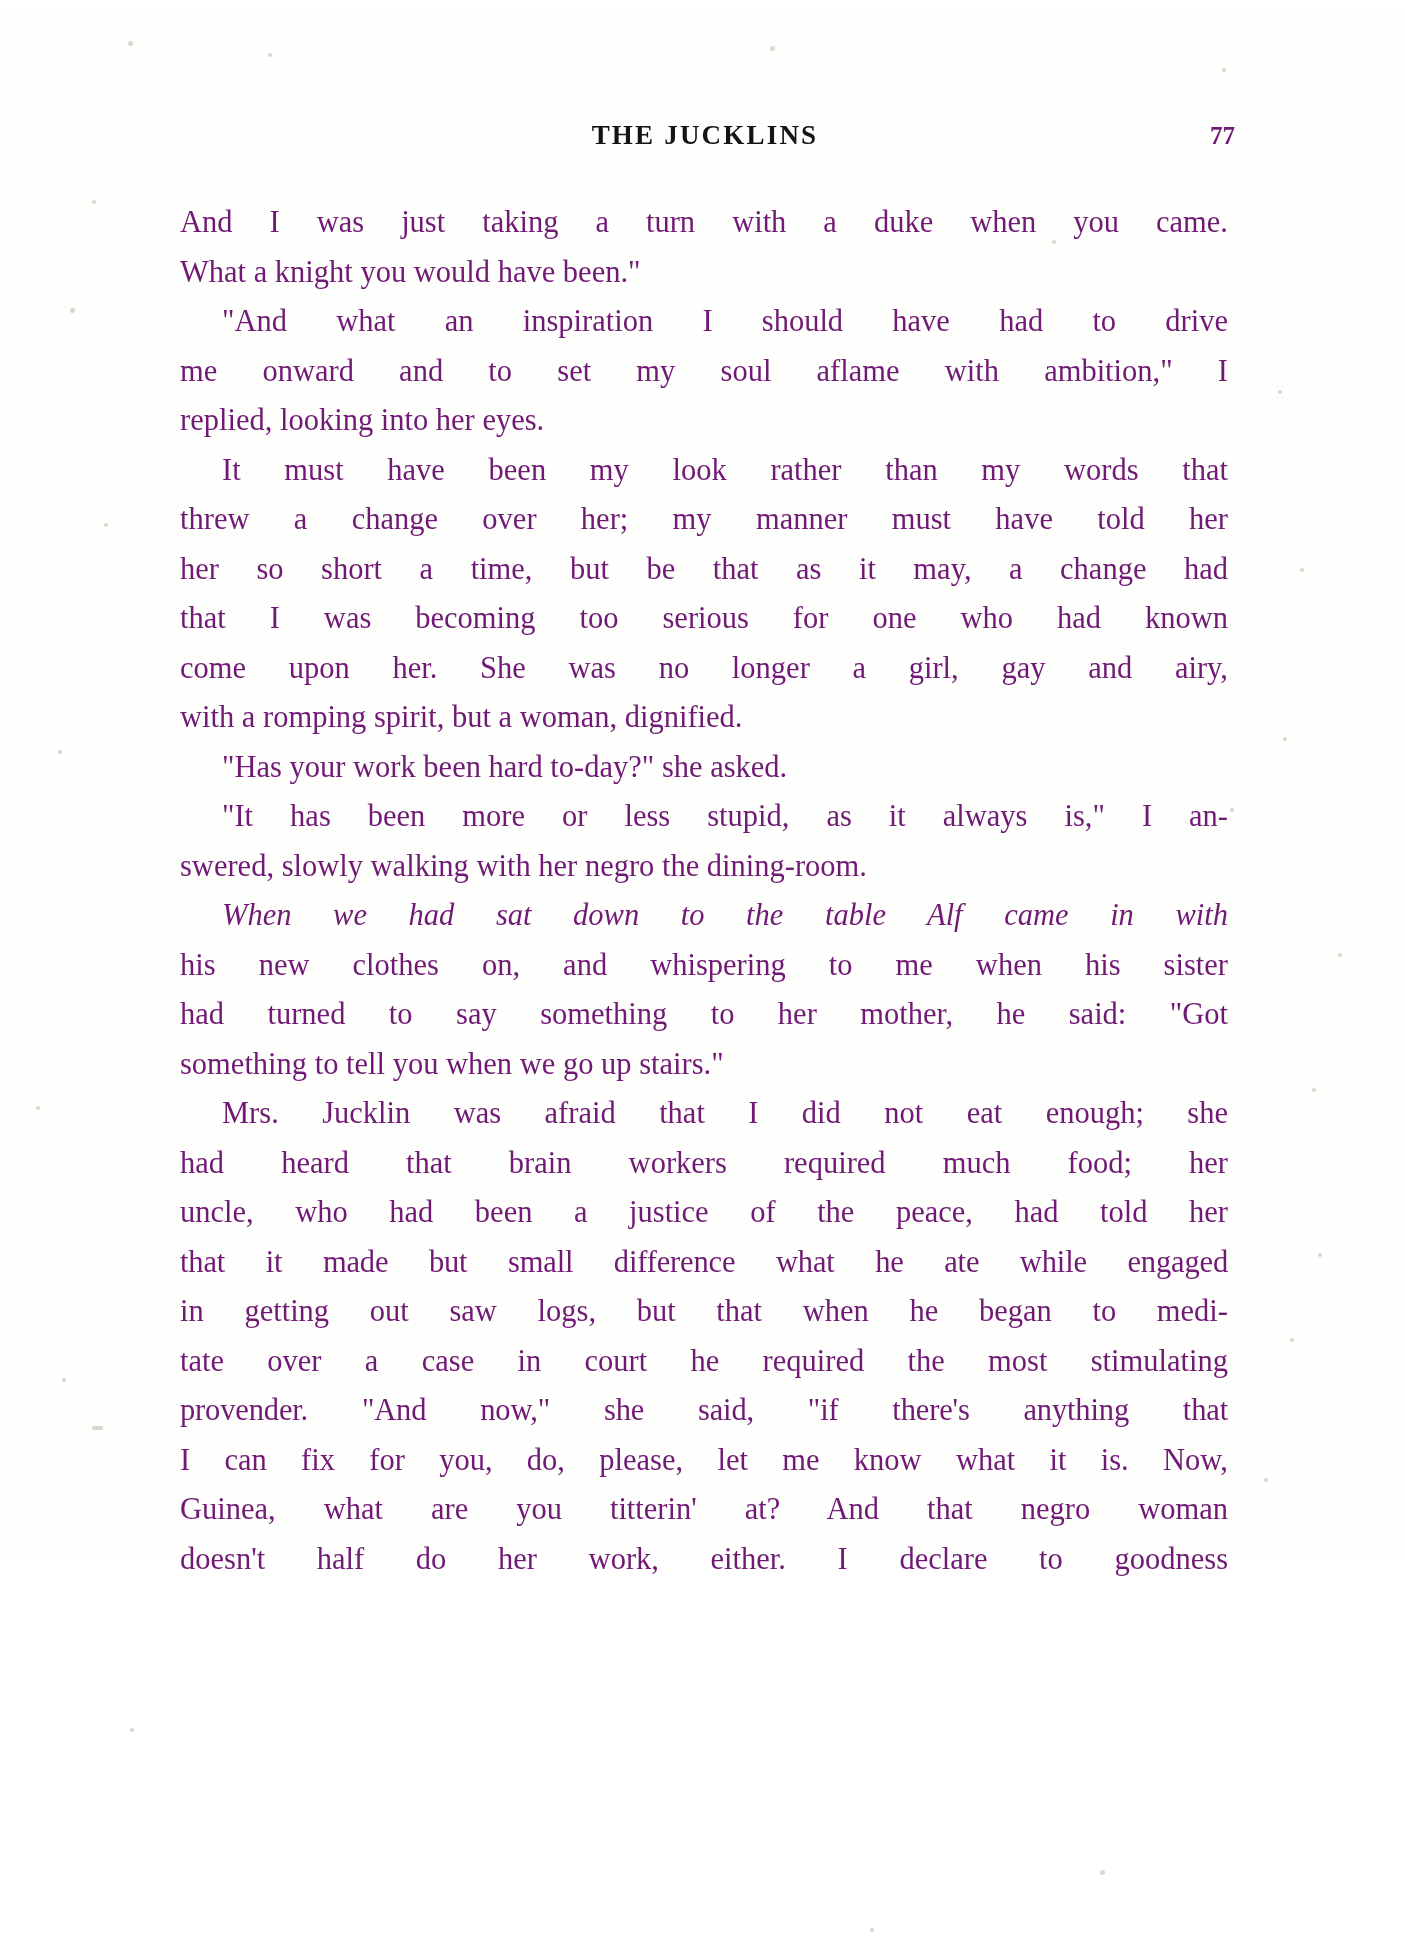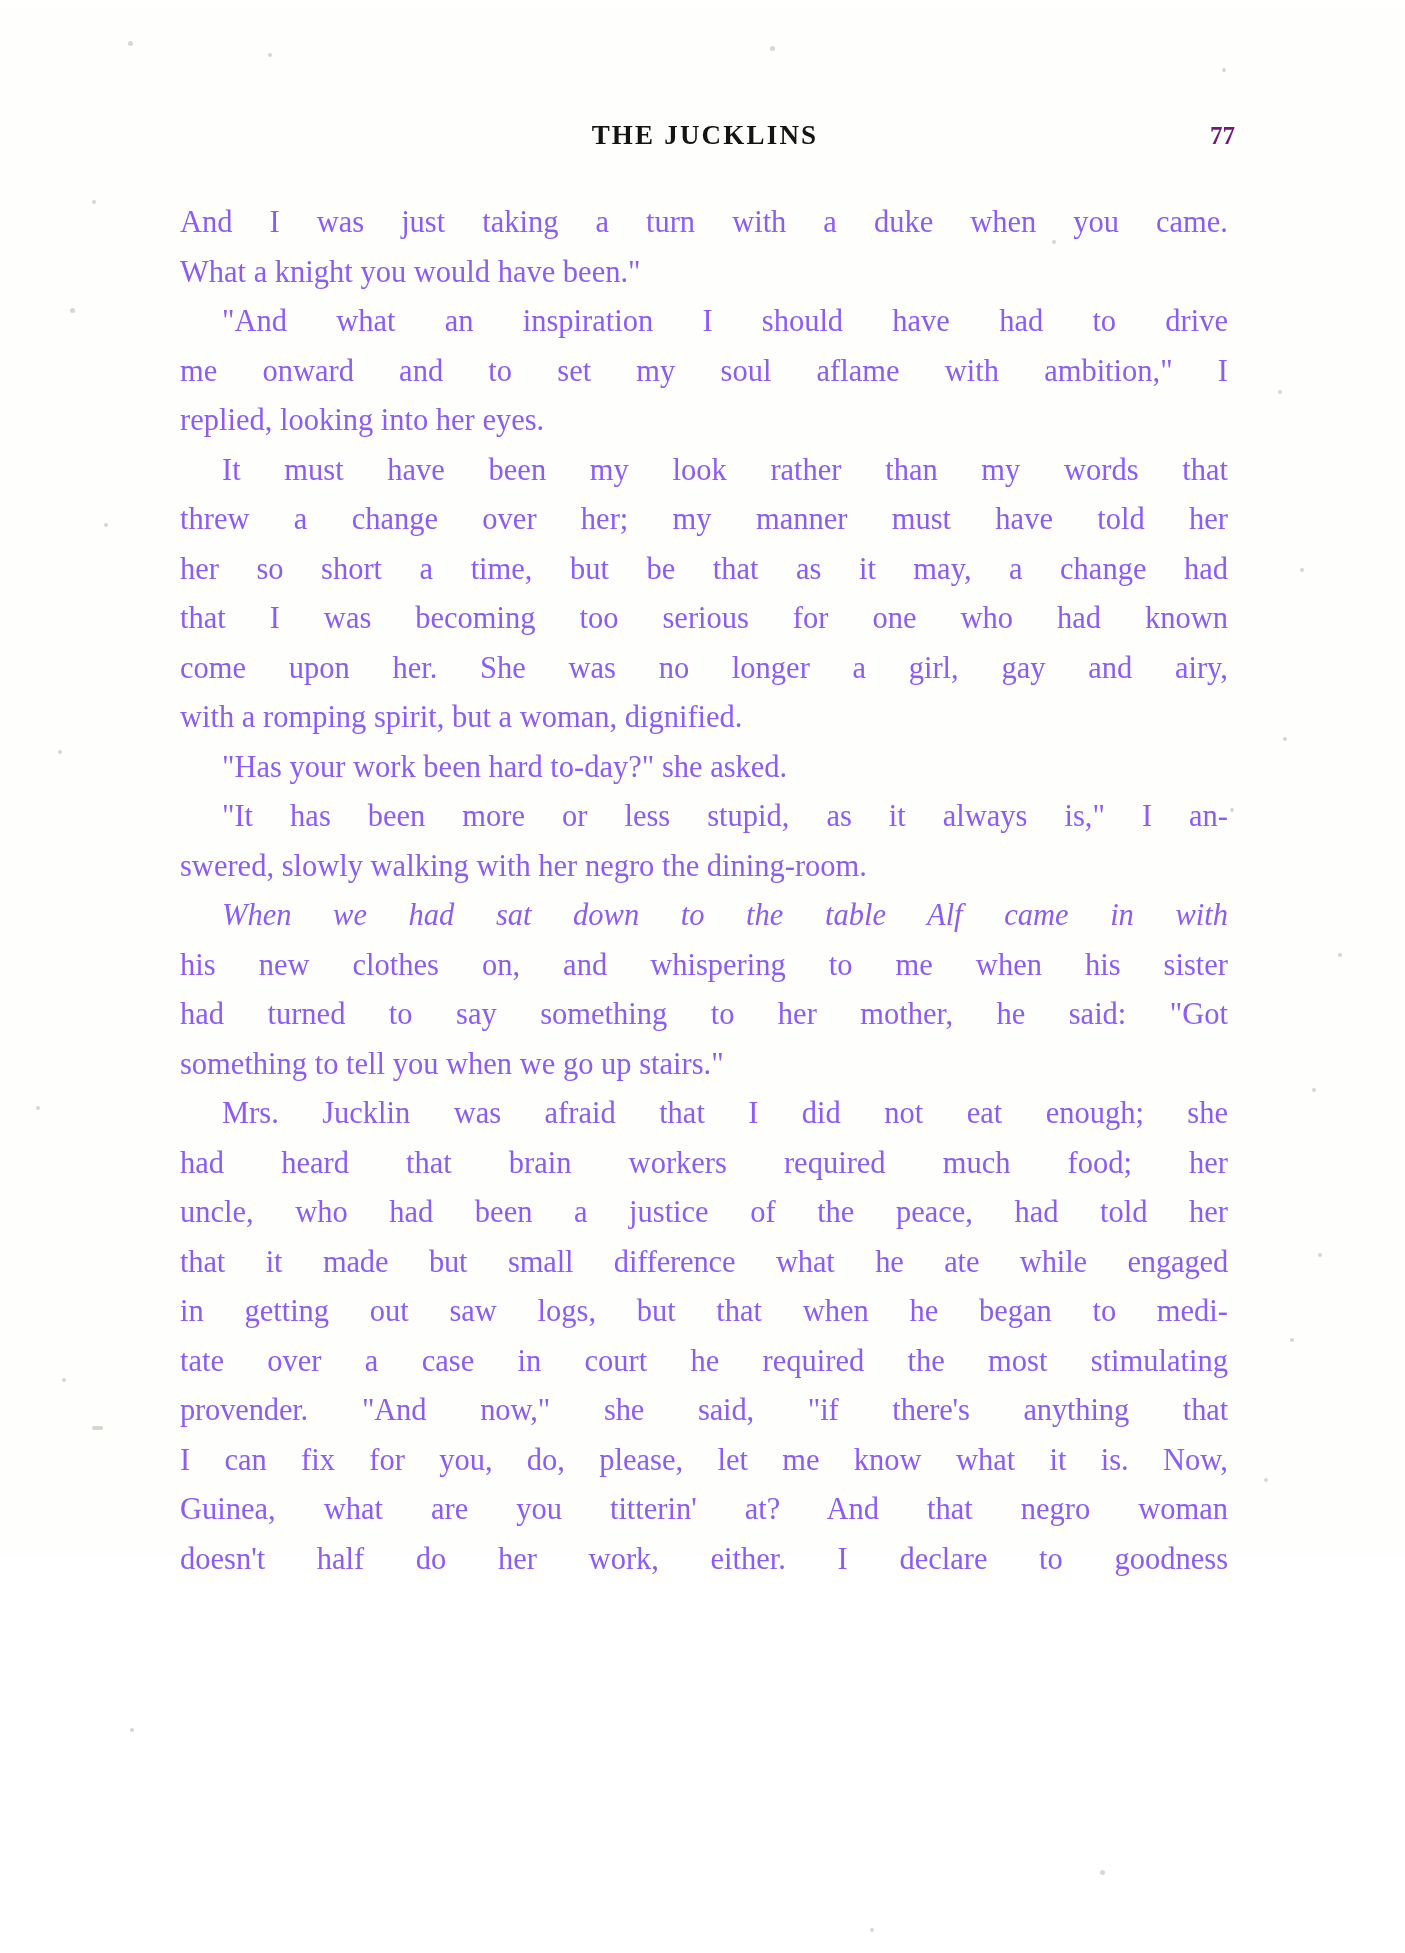--- a/index.html
+++ b/index.html
@@ -57,21 +57,21 @@
     color: #701a75;
     text-align: right;
   }
   .body-text {
     position: absolute;
     top: 190px;
     left: 180px;
     width: 1048px;
     font-size: 30.5px;
     line-height: 49.5px;
-    color: #8b5cf6;
+    color: #701a75;
   }
   .para {
     margin: 0;
     text-align: justify;
     text-align-last: left;
   }
   .line {
     display: block;
     white-space: nowrap;
   }

